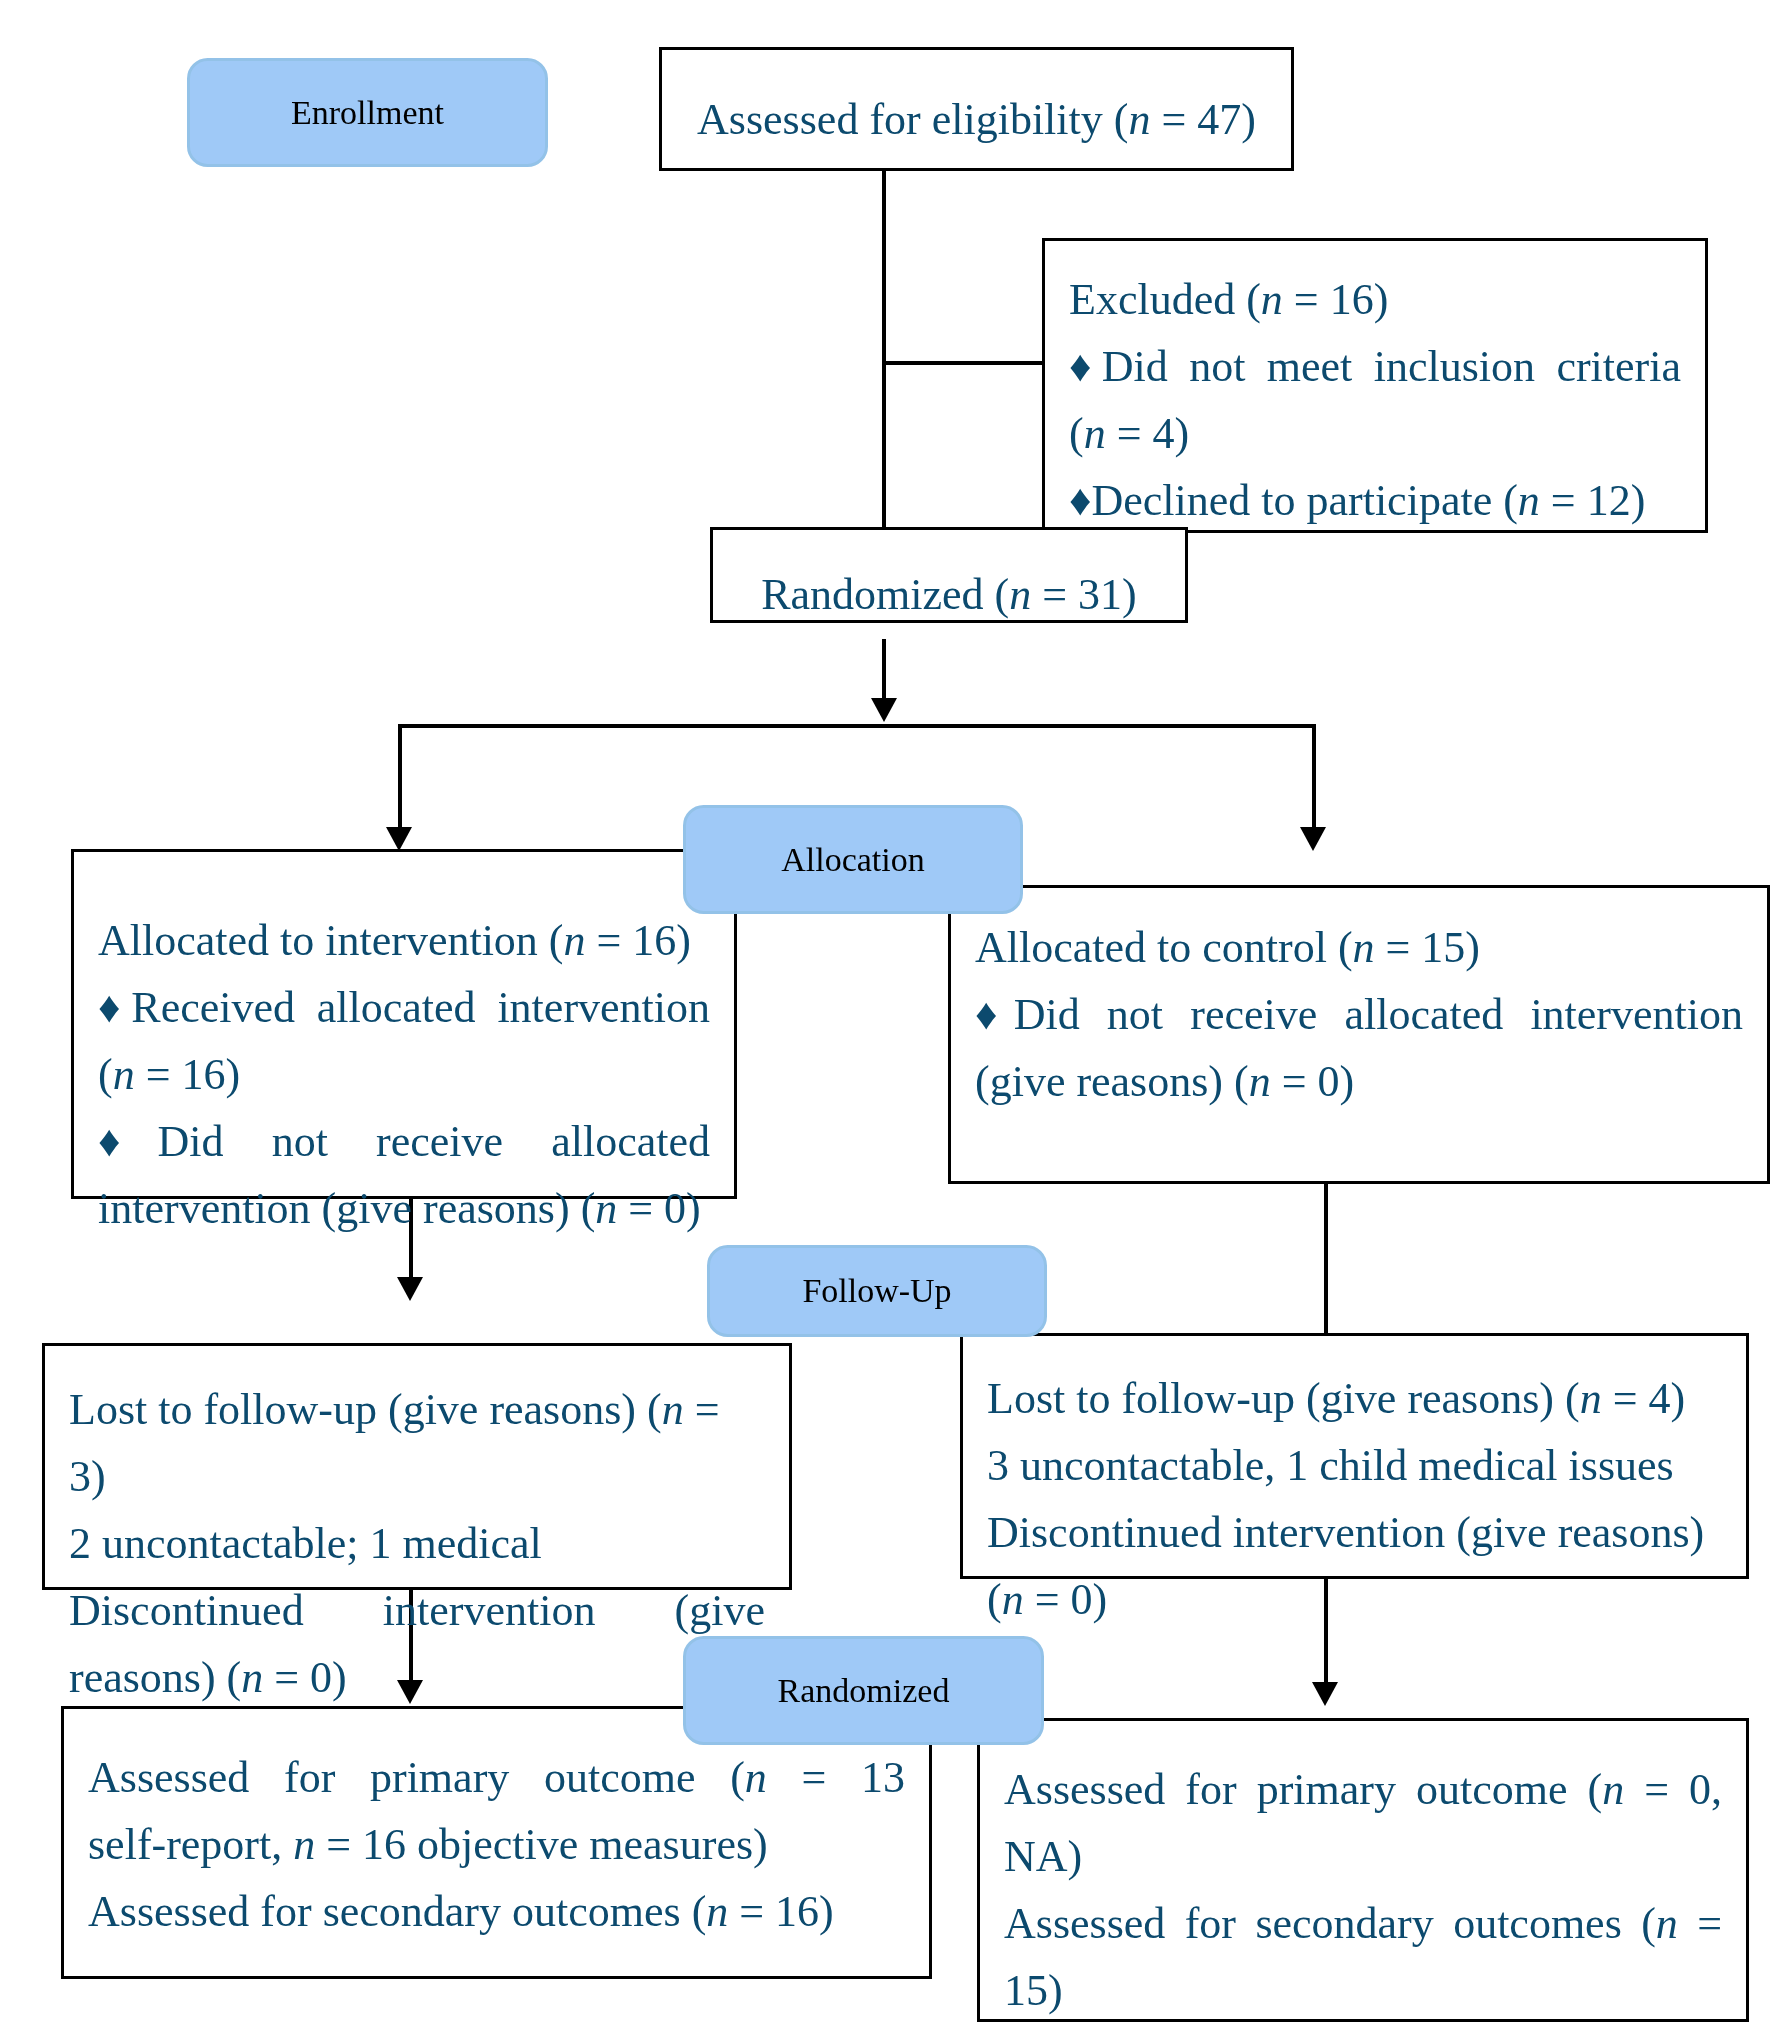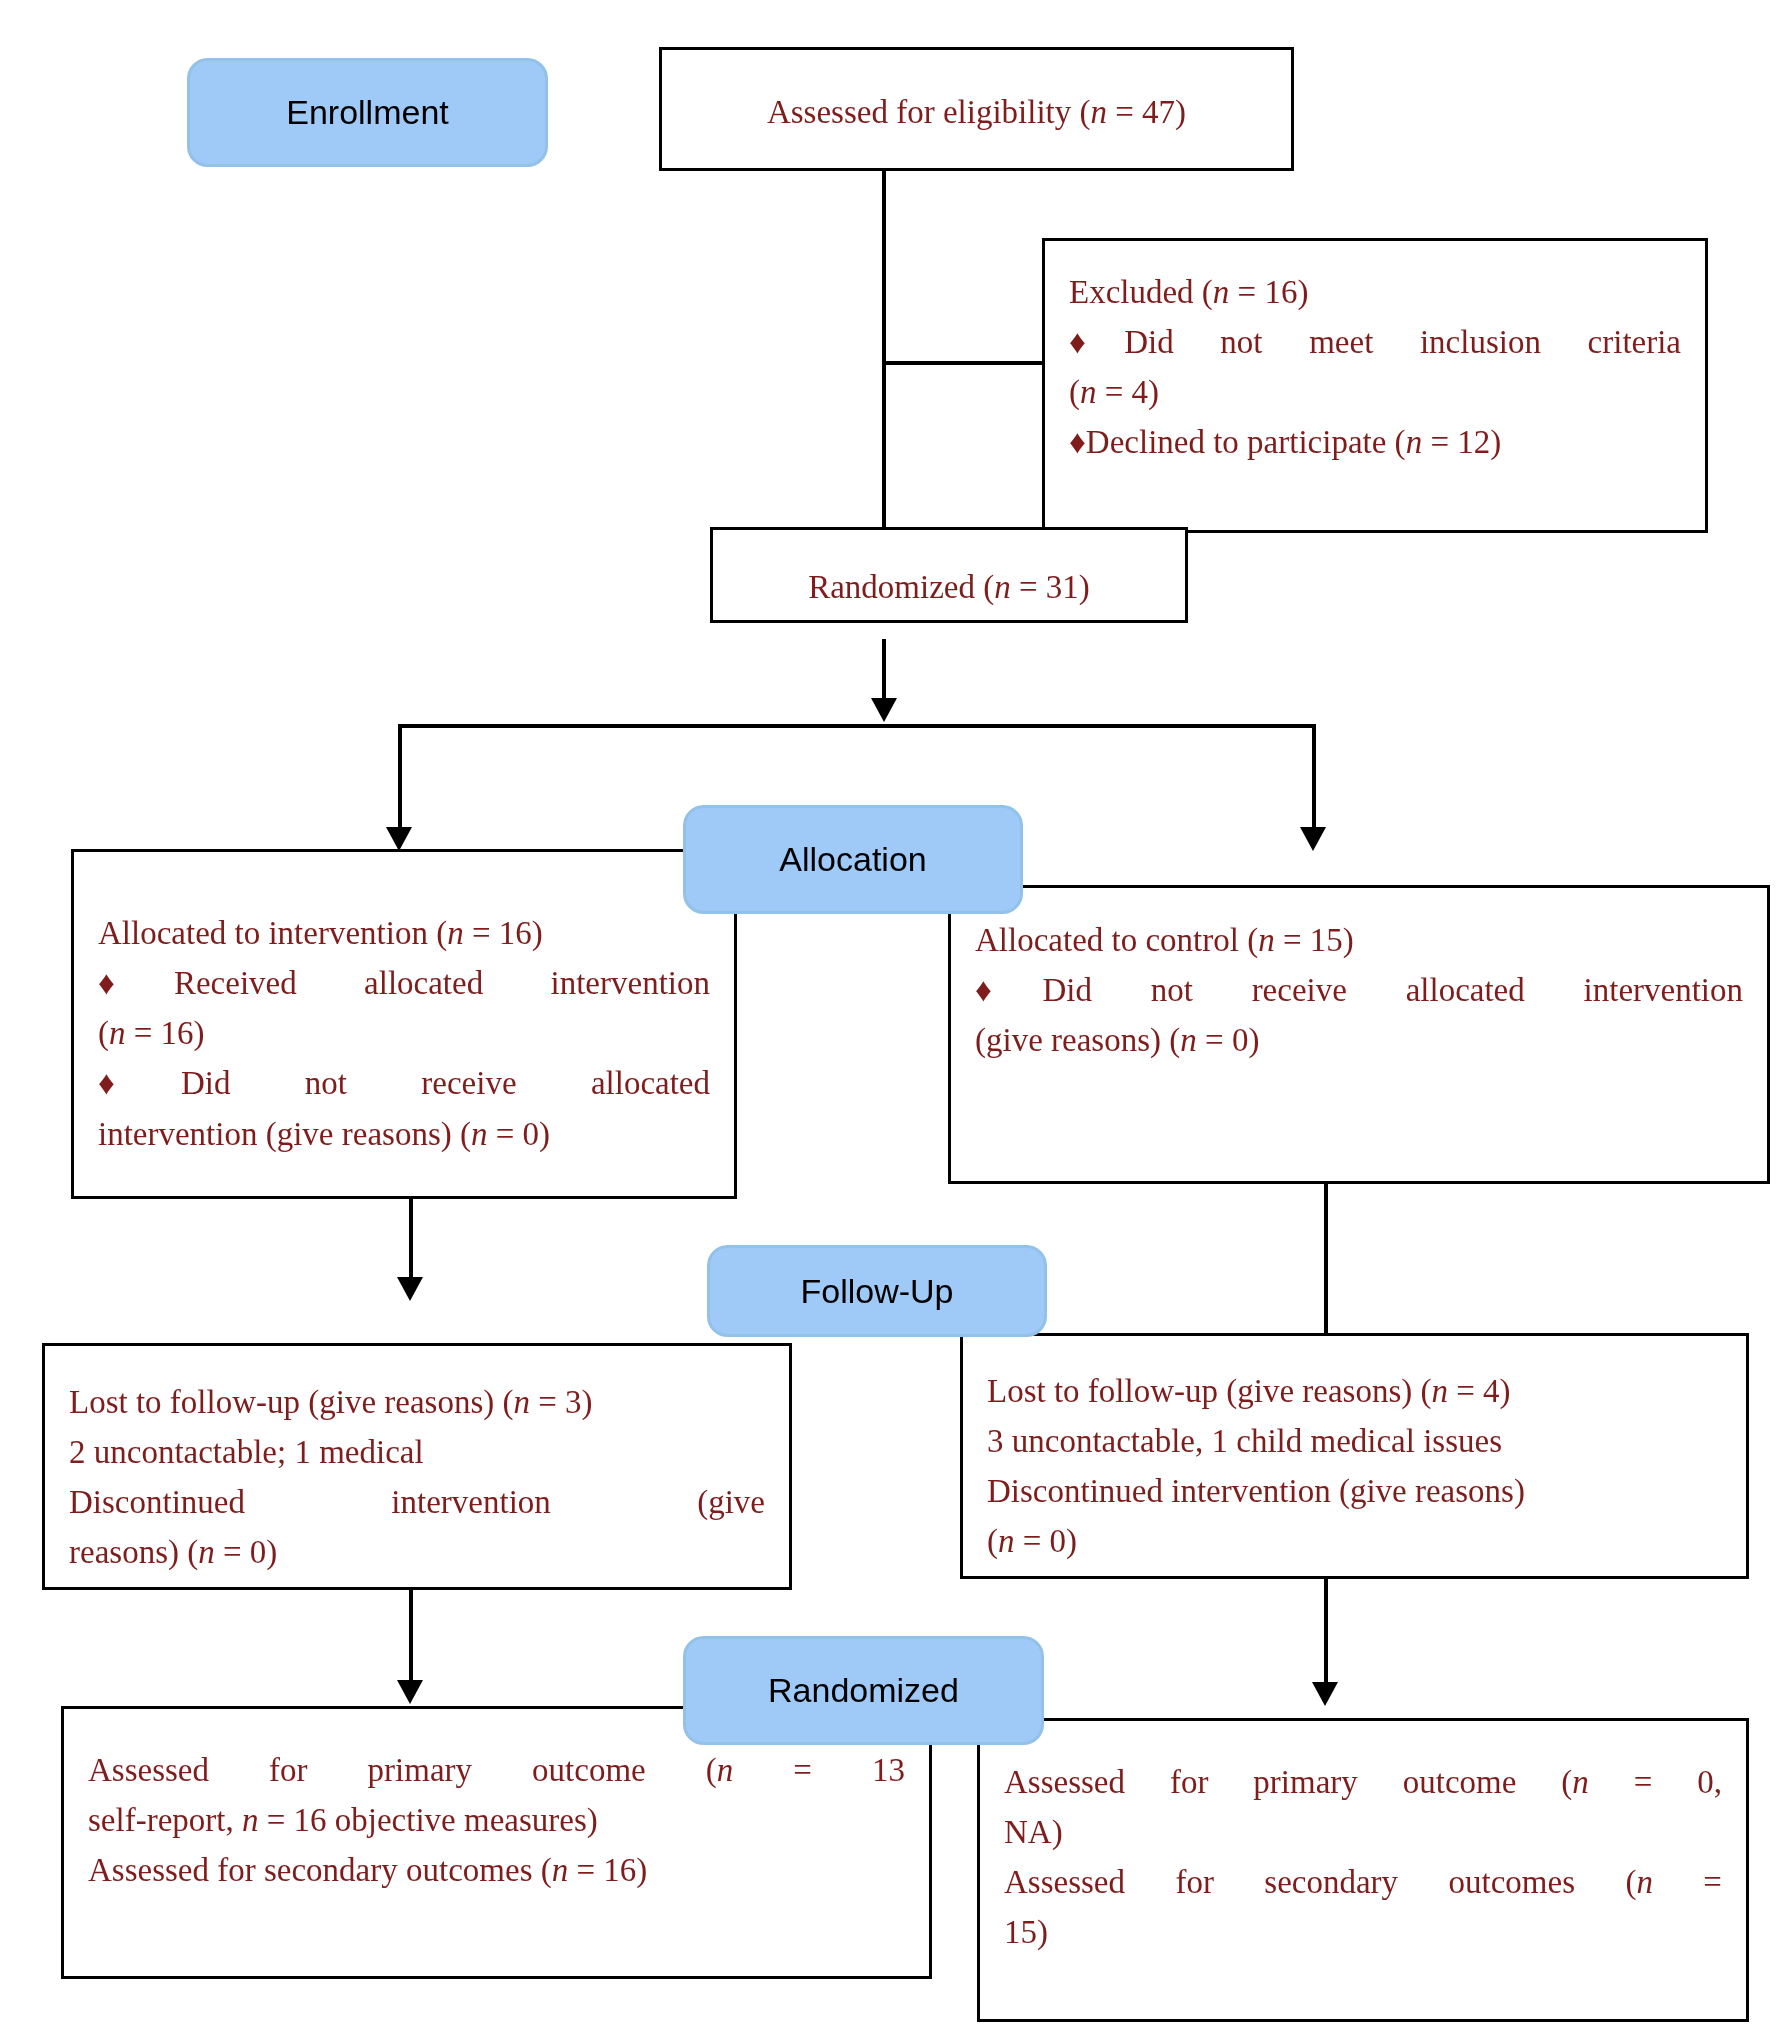--- a/index.html
+++ b/index.html
@@ -23,44 +23,44 @@
     background: #ffffff;
     border: 3.6px solid #000000;
     z-index: 3;
   }
   .fbox .inner {
     position: absolute;
     left: 0; right: 0;
     padding: 0 24px;
   }
   .line {
-    font-size: 33px;
+    font-size: 44px;
     line-height: 1.52;
-    color: #7f1d1d;
+    color: #0c4a6e;
     white-space: normal;
   }
   .line.just { text-align: justify; text-align-last: justify; }
   .line.ctr { text-align: center; }
   .itl { font-style: italic; }
   .bul { font-style: normal; }
 
   
   .badge {
     position: absolute;
     box-sizing: border-box;
     background: #9fc9f7;
     border: 3.1px solid #93c2e8;
     border-radius: 20.6px;
     z-index: 9;
     display: flex;
     align-items: center;
     justify-content: center;
     color: #000000;
     font-size: 34px;
-    font-family: Liberation Sans, sans-serif;
+    font-family: Liberation Serif, serif;
   }
 
   
   .vline { position: absolute; background: #000000; width: 3.6px; z-index: 2; }
   .hline { position: absolute; background: #000000; height: 3.6px; z-index: 2; }
   .arrow-down {
     position: absolute;
     width: 0; height: 0;
     border-left: 13.4px solid transparent;
     border-right: 13.4px solid transparent;

